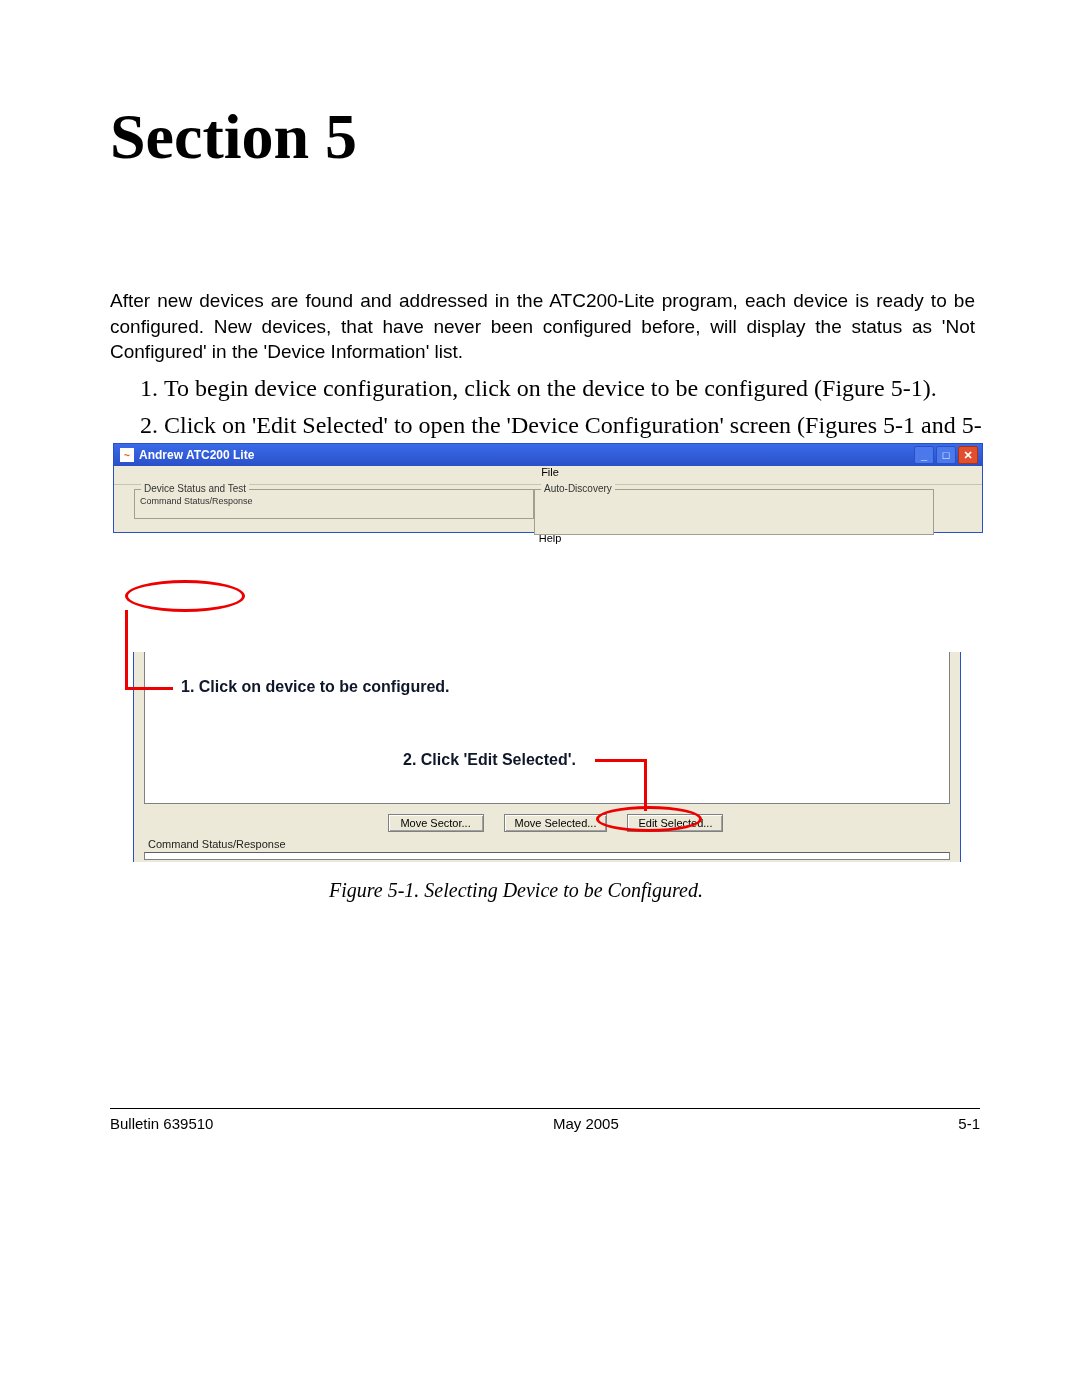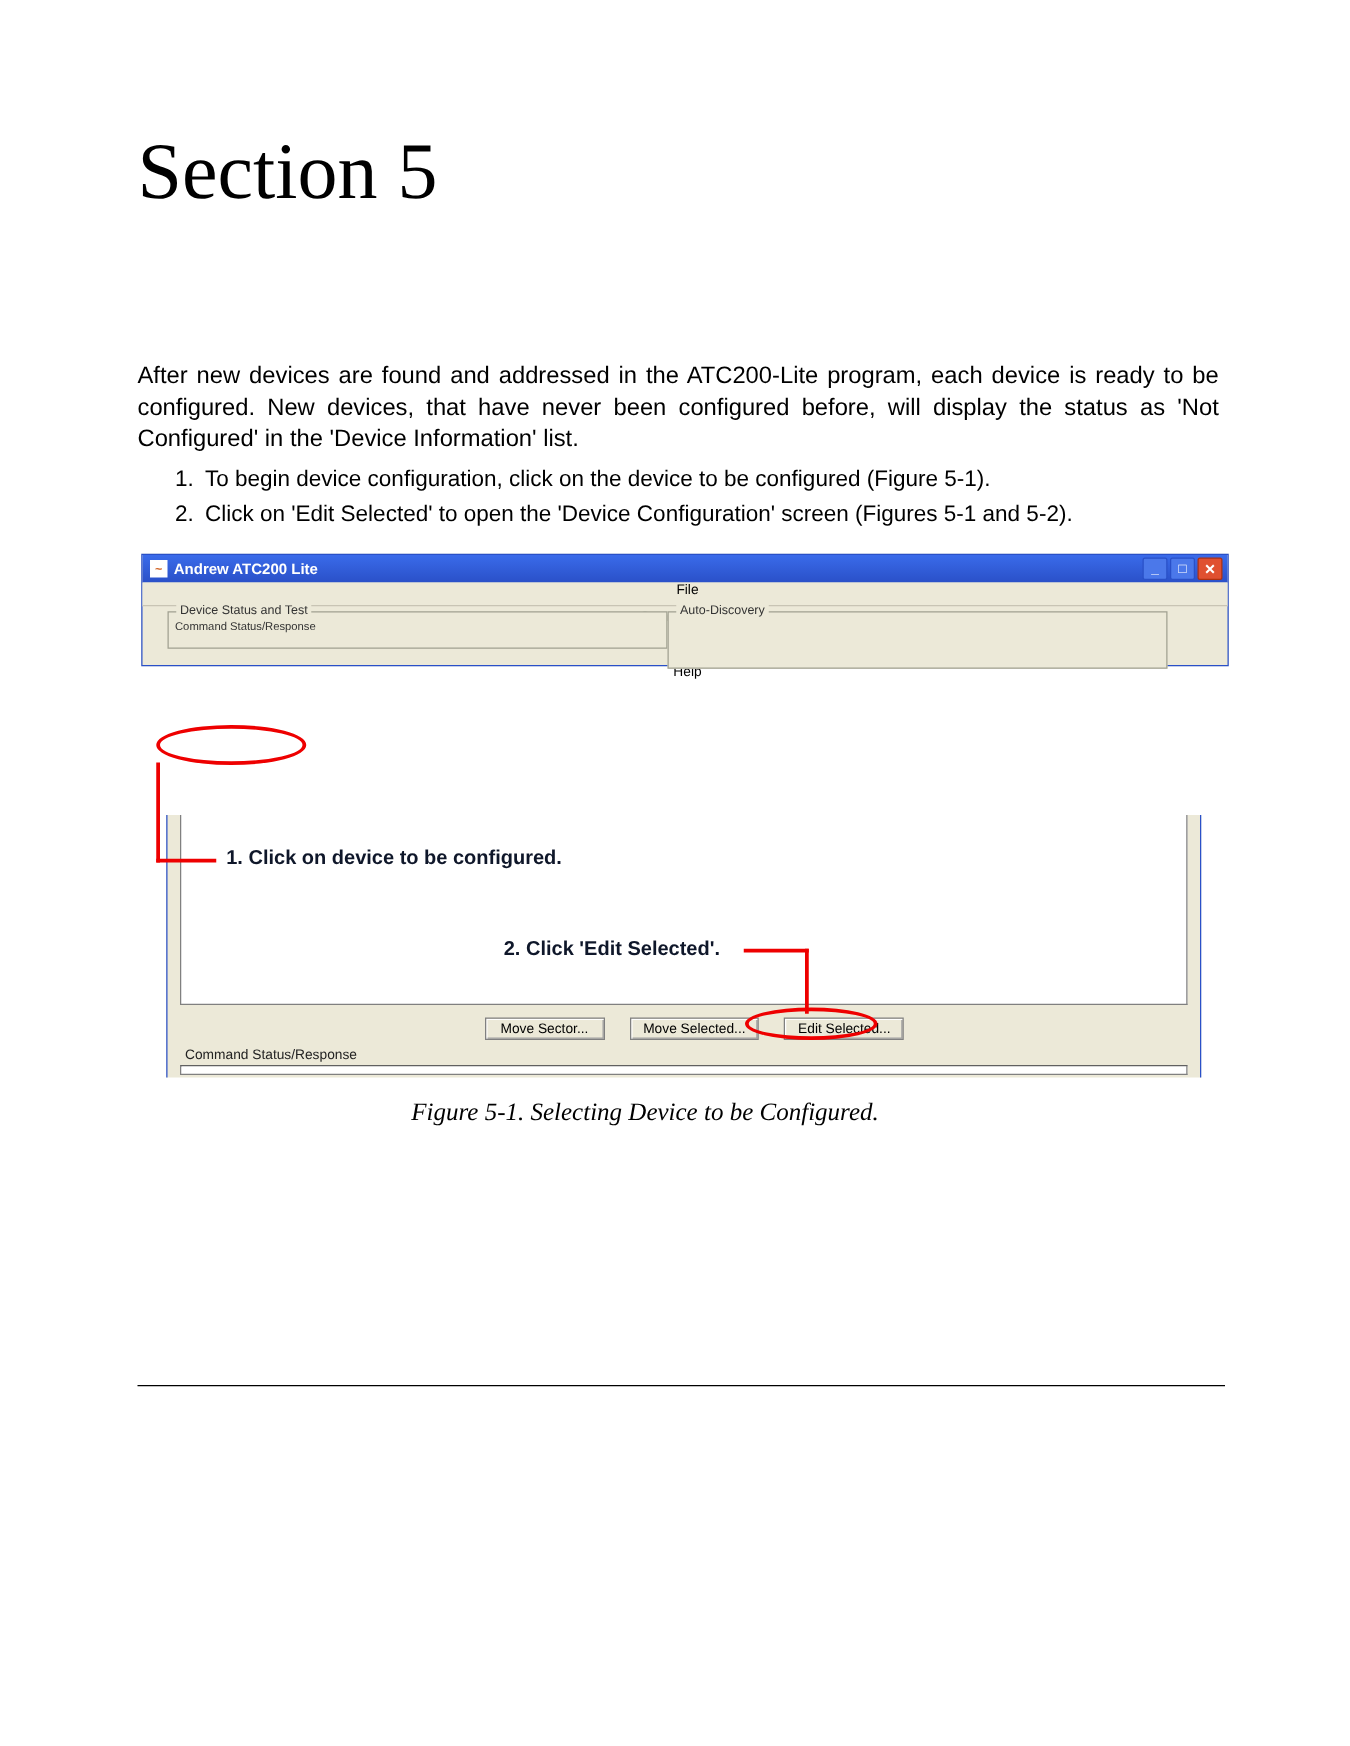--- a/index.html
+++ b/index.html
@@ -16,21 +16,21 @@
     position: relative;
     width: 1080px;
     height: 1397px;
   }
   .section-title {
     position: absolute;
     left: 110px;
     top: 100px;
     font-family: "Times New Roman", Times, serif;
     font-size: 64px;
-    font-weight: 400;
+    font-weight: 700;
   }
   .section-subtitle {
     position: absolute;
     left: 110px;
     top: 170px;
     font-family: "Times New Roman", Times, serif;
     font-size: 36px;
     font-weight: 500;
   }
   .intro-text {
@@ -40,23 +40,24 @@
     width: 865px;
     font-size: 19px;
     line-height: 1.35;
     text-align: justify;
   }
   .step-list {
     position: absolute;
     left: 122px;
     top: 370px;
     width: 850px;
-    font-size: 18px;
+    font-size: 24px;
     line-height: 1.55;
     padding-left: 18px;
+    font-family: Liberation Serif, serif;
   }
   .step-list .num {
     display: inline-block;
     width: 24px;
   }
 
   
   .figure {
     position: absolute;
     left: 113px;
@@ -392,14 +393,19 @@
 
     <div class="ann-text-2 red">2. Click 'Edit Selected'.</div>
     <div class="ann-line-2h"></div>
     <div class="ann-line-2v"></div>
     <div class="ann-ellipse-btn"></div>
   </div>
 
   <div class="figure-caption">Figure 5-1. Selecting Device to be Configured.</div>
 
   <div class="footer-rule"></div>
+  <div class="footer">
+    <span>Bulletin 639510</span>
+    <span>May 2005</span>
+    <span>5-1</span>
+  </div>
 
 </div>
 
 </body></html>

